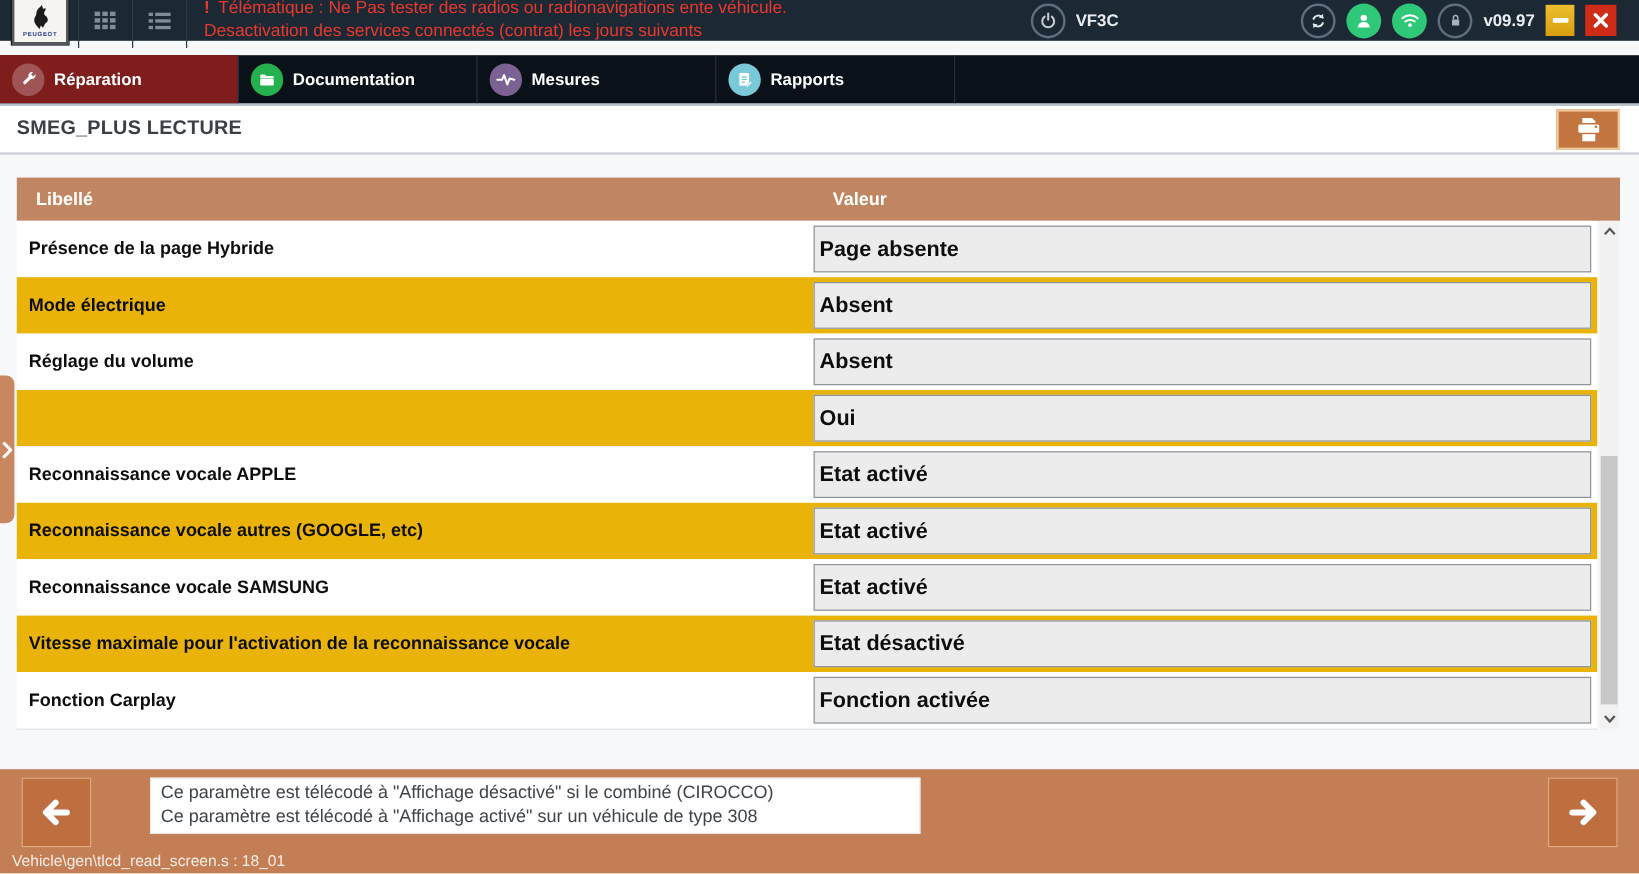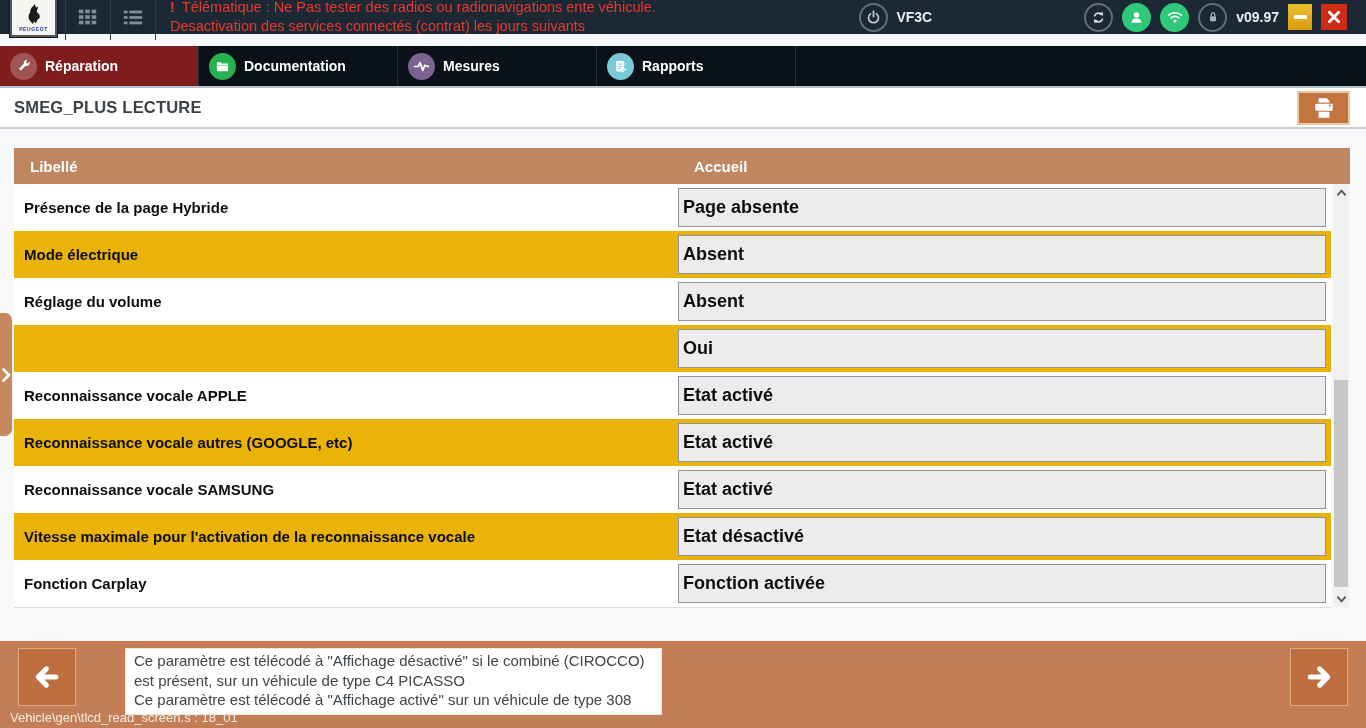--- a/index.html
+++ b/index.html
@@ -76,21 +76,21 @@
   .sb-up { top:1px; } .sb-down { bottom:1px; }
   .sb-thumb { position:absolute; left:1px; top:196px; width:14px; height:207px; background:#c8c8c8; cursor:pointer; }
   .drawer-handle { position:absolute; left:0; top:184px; width:12px; height:123px; background:#c9875f;
     border-radius:0 7px 7px 0; display:flex; align-items:center; justify-content:center; cursor:pointer; }
 
   
   .footer { position:absolute; bottom:0; left:0; width:100%; height:87px; background:#c47e56; }
   .nav-btn { position:absolute; top:7px; width:58px; height:58px; background:#bf6e40;
     border:1px solid #dcab80; display:flex; align-items:center; justify-content:center; cursor:pointer; }
   .nav-prev { left:18px; } .nav-next { right:18px; }
-  .tooltip { position:absolute; left:125px; top:7px; width:537px; background:#fff;
+  .tooltip { position:absolute; left:125px; top:7px; width:642px; background:#fff;
     border:1px solid #e8e8e8; padding:2px 8px 4px 8px; font-size:15px; color:#3f4449; line-height:19.5px; }
   .statusline { position:absolute; left:10px; bottom:3px; color:#f6ece4; font-size:13px; }
 </style>
 </head>
 <body>
 
 <div id="app">
 
   <div class="topbar">
     <div class="logo-box">
@@ -235,21 +235,21 @@
         <circle cx="17.5" cy="9.8" r="1" fill="#c2753f"></circle>
         <rect x="7" y="15.5" width="10" height="5.5" fill="#fff"></rect>
       </svg>
     </div>
   </div>
 
   <div class="content">
     <div class="dtable">
       <div class="t-head">
         <span class="h-label">Libellé</span>
-        <span class="h-value">Accueil</span>
+        <span class="h-value">Valeur</span>
       </div>
       <div class="t-body">
 
           <div class="t-row even">
             <span class="row-label">Présence de la page Hybride</span>
             <div class="value-field">Page absente</div>
           </div>
 
           <div class="t-row odd">
             <span class="row-label">Mode électrique</span>
@@ -312,21 +312,20 @@
   </div>
 
   <div class="footer">
     <div class="nav-btn nav-prev">
       <svg width="34" height="30" viewBox="0 0 24 24">
         <path d="M19 12H6M11.5 5.5L5 12l6.5 6.5" stroke="#fff" stroke-width="4" fill="none" stroke-linecap="round" stroke-linejoin="round"></path>
       </svg>
     </div>
     <div class="tooltip">
       <div>Ce paramètre est télécodé à "Affichage désactivé" si le combiné (CIROCCO)</div>
-      <div>est présent, sur un véhicule de type C4 PICASSO</div>
       <div>Ce paramètre est télécodé à "Affichage activé" sur un véhicule de type 308</div>
     </div>
     <div class="nav-btn nav-next">
       <svg width="34" height="30" viewBox="0 0 24 24">
         <path d="M5 12h13M12.5 5.5L19 12l-6.5 6.5" stroke="#fff" stroke-width="4" fill="none" stroke-linecap="round" stroke-linejoin="round"></path>
       </svg>
     </div>
     <div class="statusline">Vehicle\gen\tlcd_read_screen.s : 18_01</div>
   </div>
 

